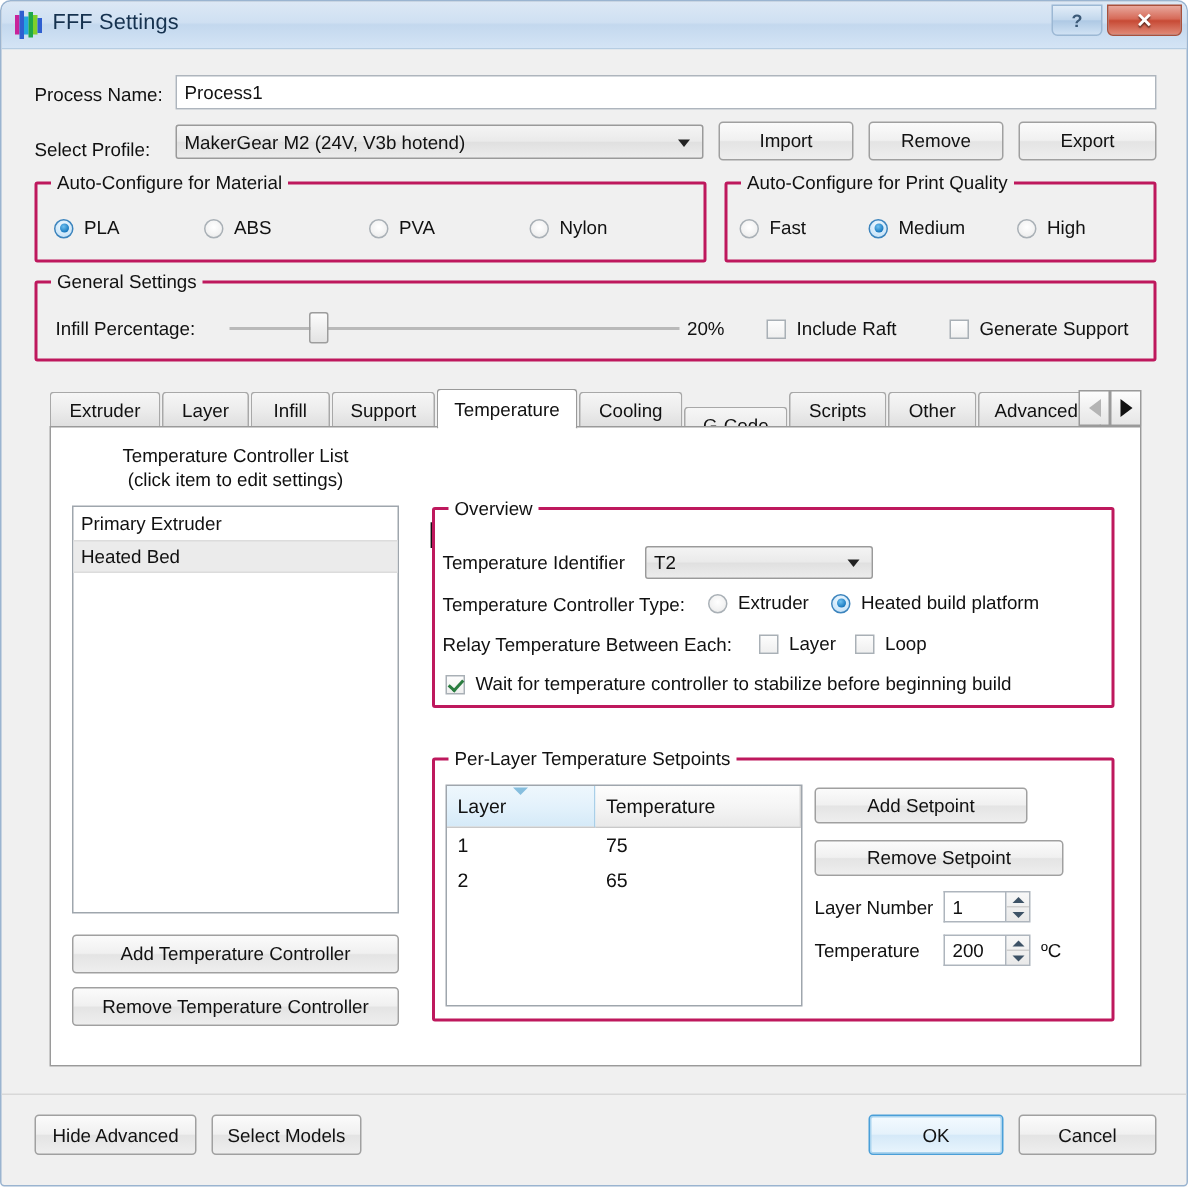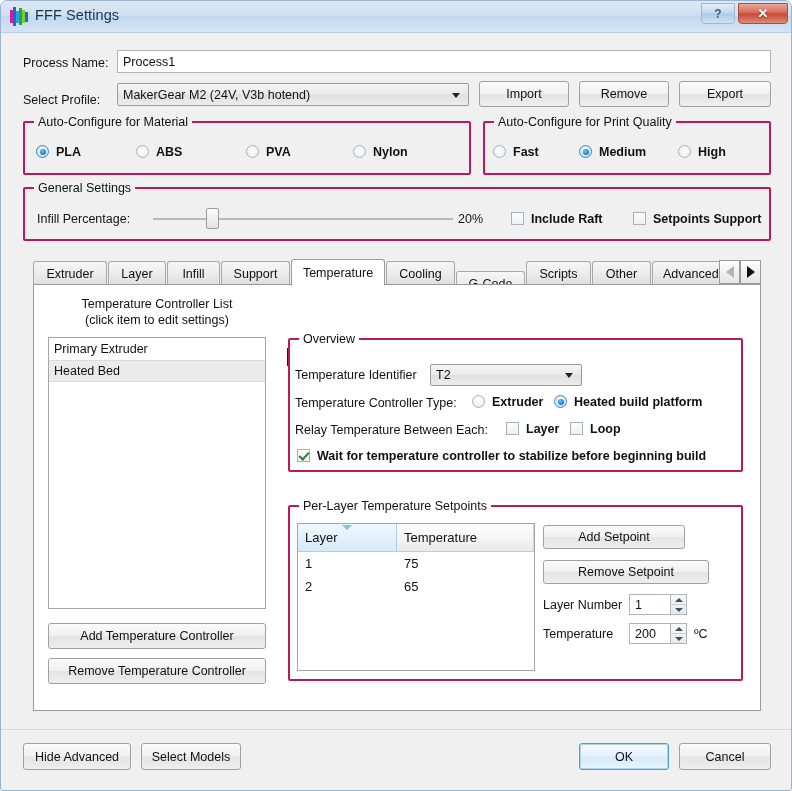--- a/index.html
+++ b/index.html
@@ -93,21 +93,21 @@
     display: flex; align-items: center; justify-content: center;
     font-size: 12.5px; color: #111;
     cursor: default;
   }
   .btn.focused {
     border: 1px solid #4a9fd8;
     box-shadow: 0 0 0 1px #aad4ef inset;
     background: linear-gradient(to bottom, #f4fbff 0%, #e5f2fb 48%, #d5e9f8 52%, #e9f5fd 100%);
   }
   
-  .radio, .checkbox { position: absolute; display: flex; align-items: flex-start; font-weight: bold; }
+  .radio, .checkbox { position: absolute; display: flex; align-items: center; }
   .radio .dot {
     width: 13px; height: 13px; border-radius: 50%;
     background: radial-gradient(circle at 50% 40%, #ffffff 0%, #f2f2f2 60%, #e0e0e0 100%);
     border: 1px solid #a9b0b6;
     display: flex; align-items: center; justify-content: center;
     flex: 0 0 auto;
   }
   .radio.on .dot {
     border: 1px solid #3c84bd;
     background: radial-gradient(circle at 50% 35%, #ffffff 0%, #dbeefc 40%, #bcdcf5 100%);
@@ -299,21 +299,21 @@
   <div class="lbl" style="position:absolute;left:36px;top:211px;">Infill Percentage:</div>
   <div class="slider-track" style="left:152px;top:217px;width:300px;"></div>
   <div class="slider-thumb" style="left:205px;top:207px;"></div>
   <div class="lbl" style="position:absolute;left:457px;top:211px;">20%</div>
   <div class="checkbox" style="left:510px;top:211px;">
     <span class="box"></span>
     <span class="clbl">Include Raft</span>
   </div>
   <div class="checkbox" style="left:632px;top:211px;">
     <span class="box"></span>
-    <span class="clbl">Setpoints Support</span>
+    <span class="clbl">Generate Support</span>
   </div>
 
   <div class="tabstrip">
     <div class="tab" style="left:0px;   width:74px;">Extruder</div>
     <div class="tab" style="left:75px;  width:58px;">Layer</div>
     <div class="tab" style="left:134px; width:53px;">Infill</div>
     <div class="tab" style="left:188px; width:69px;">Support</div>
     <div class="tab active" style="left:258px; width:94px;">Temperature</div>
     <div class="tab" style="left:353px; width:69px;">Cooling</div>
     <div class="tab" style="left:423px; width:69px;margin-top:10px;">G-Code</div>

